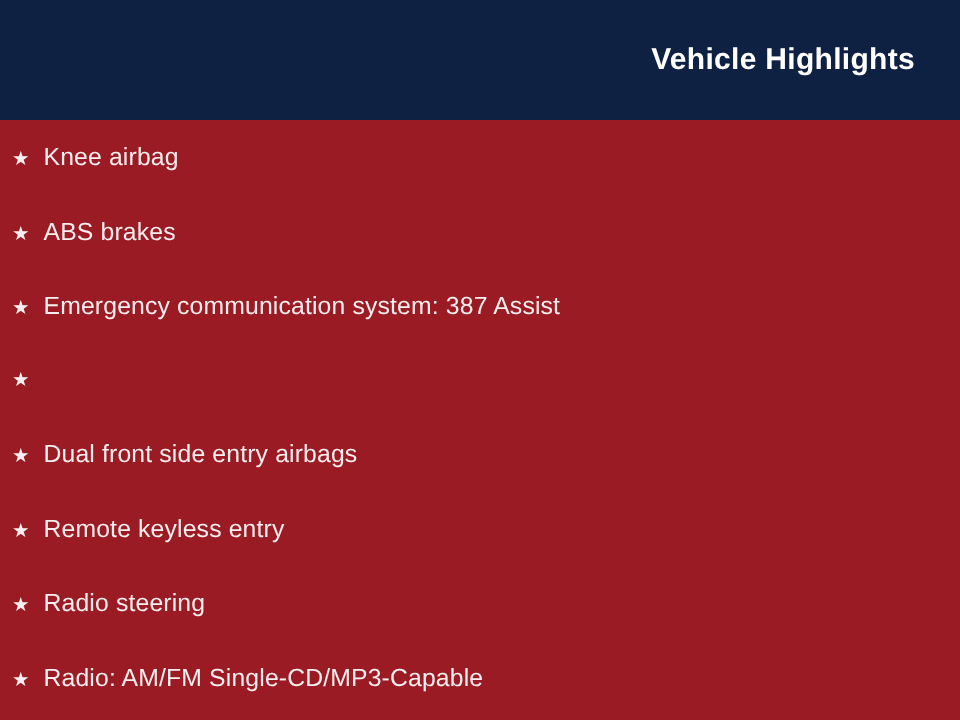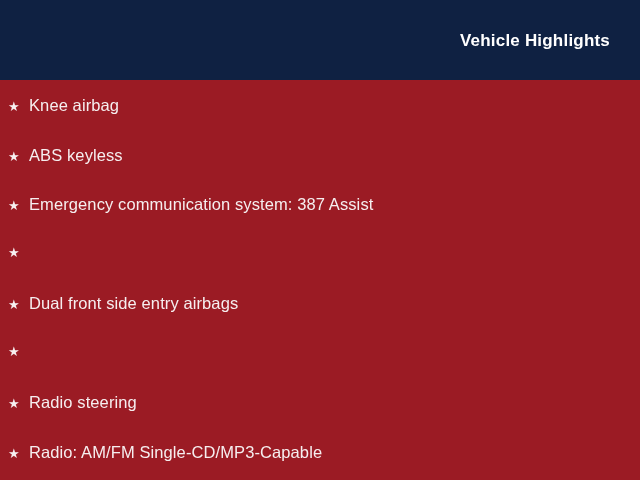--- a/index.html
+++ b/index.html
@@ -29,21 +29,21 @@
     height: 80px;
     background: #0f2142;
     display: flex;
     align-items: center;
     justify-content: flex-end;
     box-sizing: border-box;
     padding-right: 30px;
   }
   .header-title {
     color: #ffffff;
-    font-size: 17px;
+    font-size: 20px;
     font-weight: bold;
     letter-spacing: 0.2px;
     line-height: 1;
     white-space: nowrap;
   }
   .body-panel {
     position: absolute;
     left: 0;
     top: 80px;
     width: 640px;
@@ -91,39 +91,40 @@
   <div class="body-panel">
     <ul class="highlight-list">
 
       <li class="highlight-item">
         <span class="bullet-star">★</span>
         <span class="item-label">Knee airbag</span>
       </li>
 
       <li class="highlight-item">
         <span class="bullet-star">★</span>
-        <span class="item-label">ABS keyless</span>
+        <span class="item-label">ABS brakes</span>
       </li>
 
       <li class="highlight-item">
         <span class="bullet-star">★</span>
         <span class="item-label">Emergency communication system: 387 Assist</span>
       </li>
 
       <li class="highlight-item">
         <span class="bullet-star">★</span>
       </li>
 
       <li class="highlight-item">
         <span class="bullet-star">★</span>
         <span class="item-label">Dual front side entry airbags</span>
       </li>
 
       <li class="highlight-item">
         <span class="bullet-star">★</span>
+        <span class="item-label">Remote keyless entry</span>
       </li>
 
       <li class="highlight-item">
         <span class="bullet-star">★</span>
         <span class="item-label">Radio steering</span>
       </li>
 
       <li class="highlight-item">
         <span class="bullet-star">★</span>
         <span class="item-label">Radio: AM/FM Single-CD/MP3-Capable</span>

